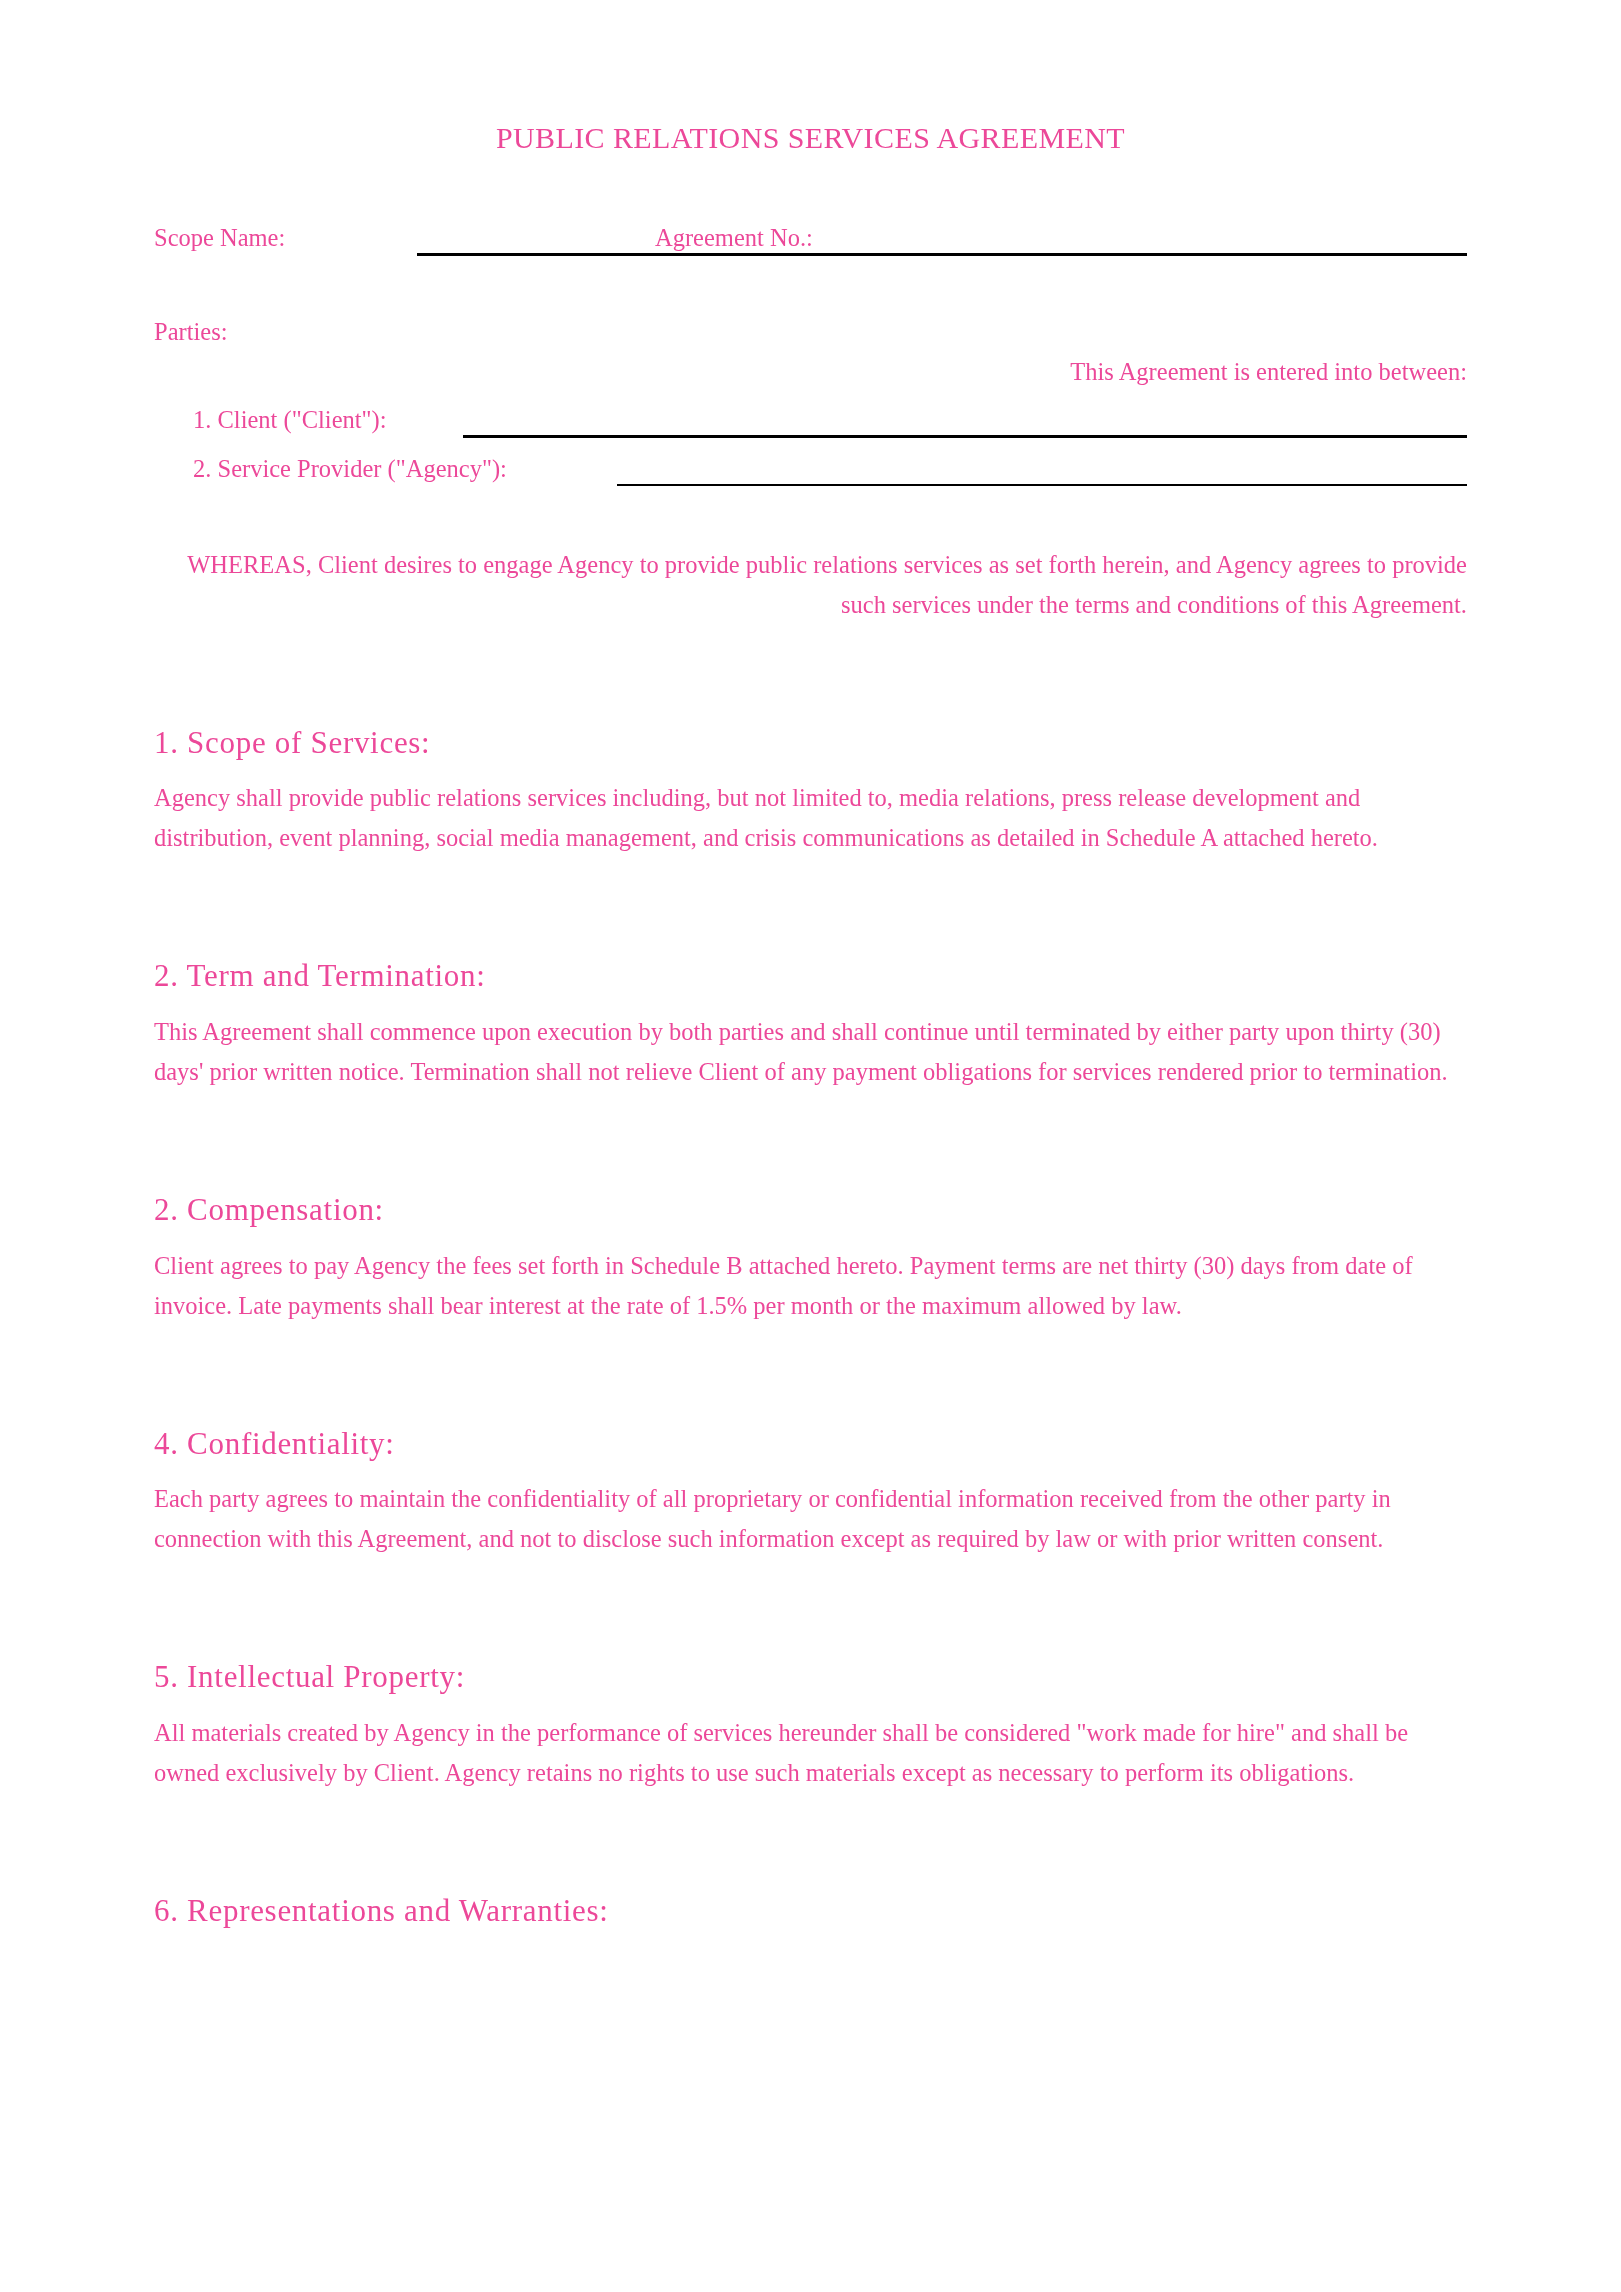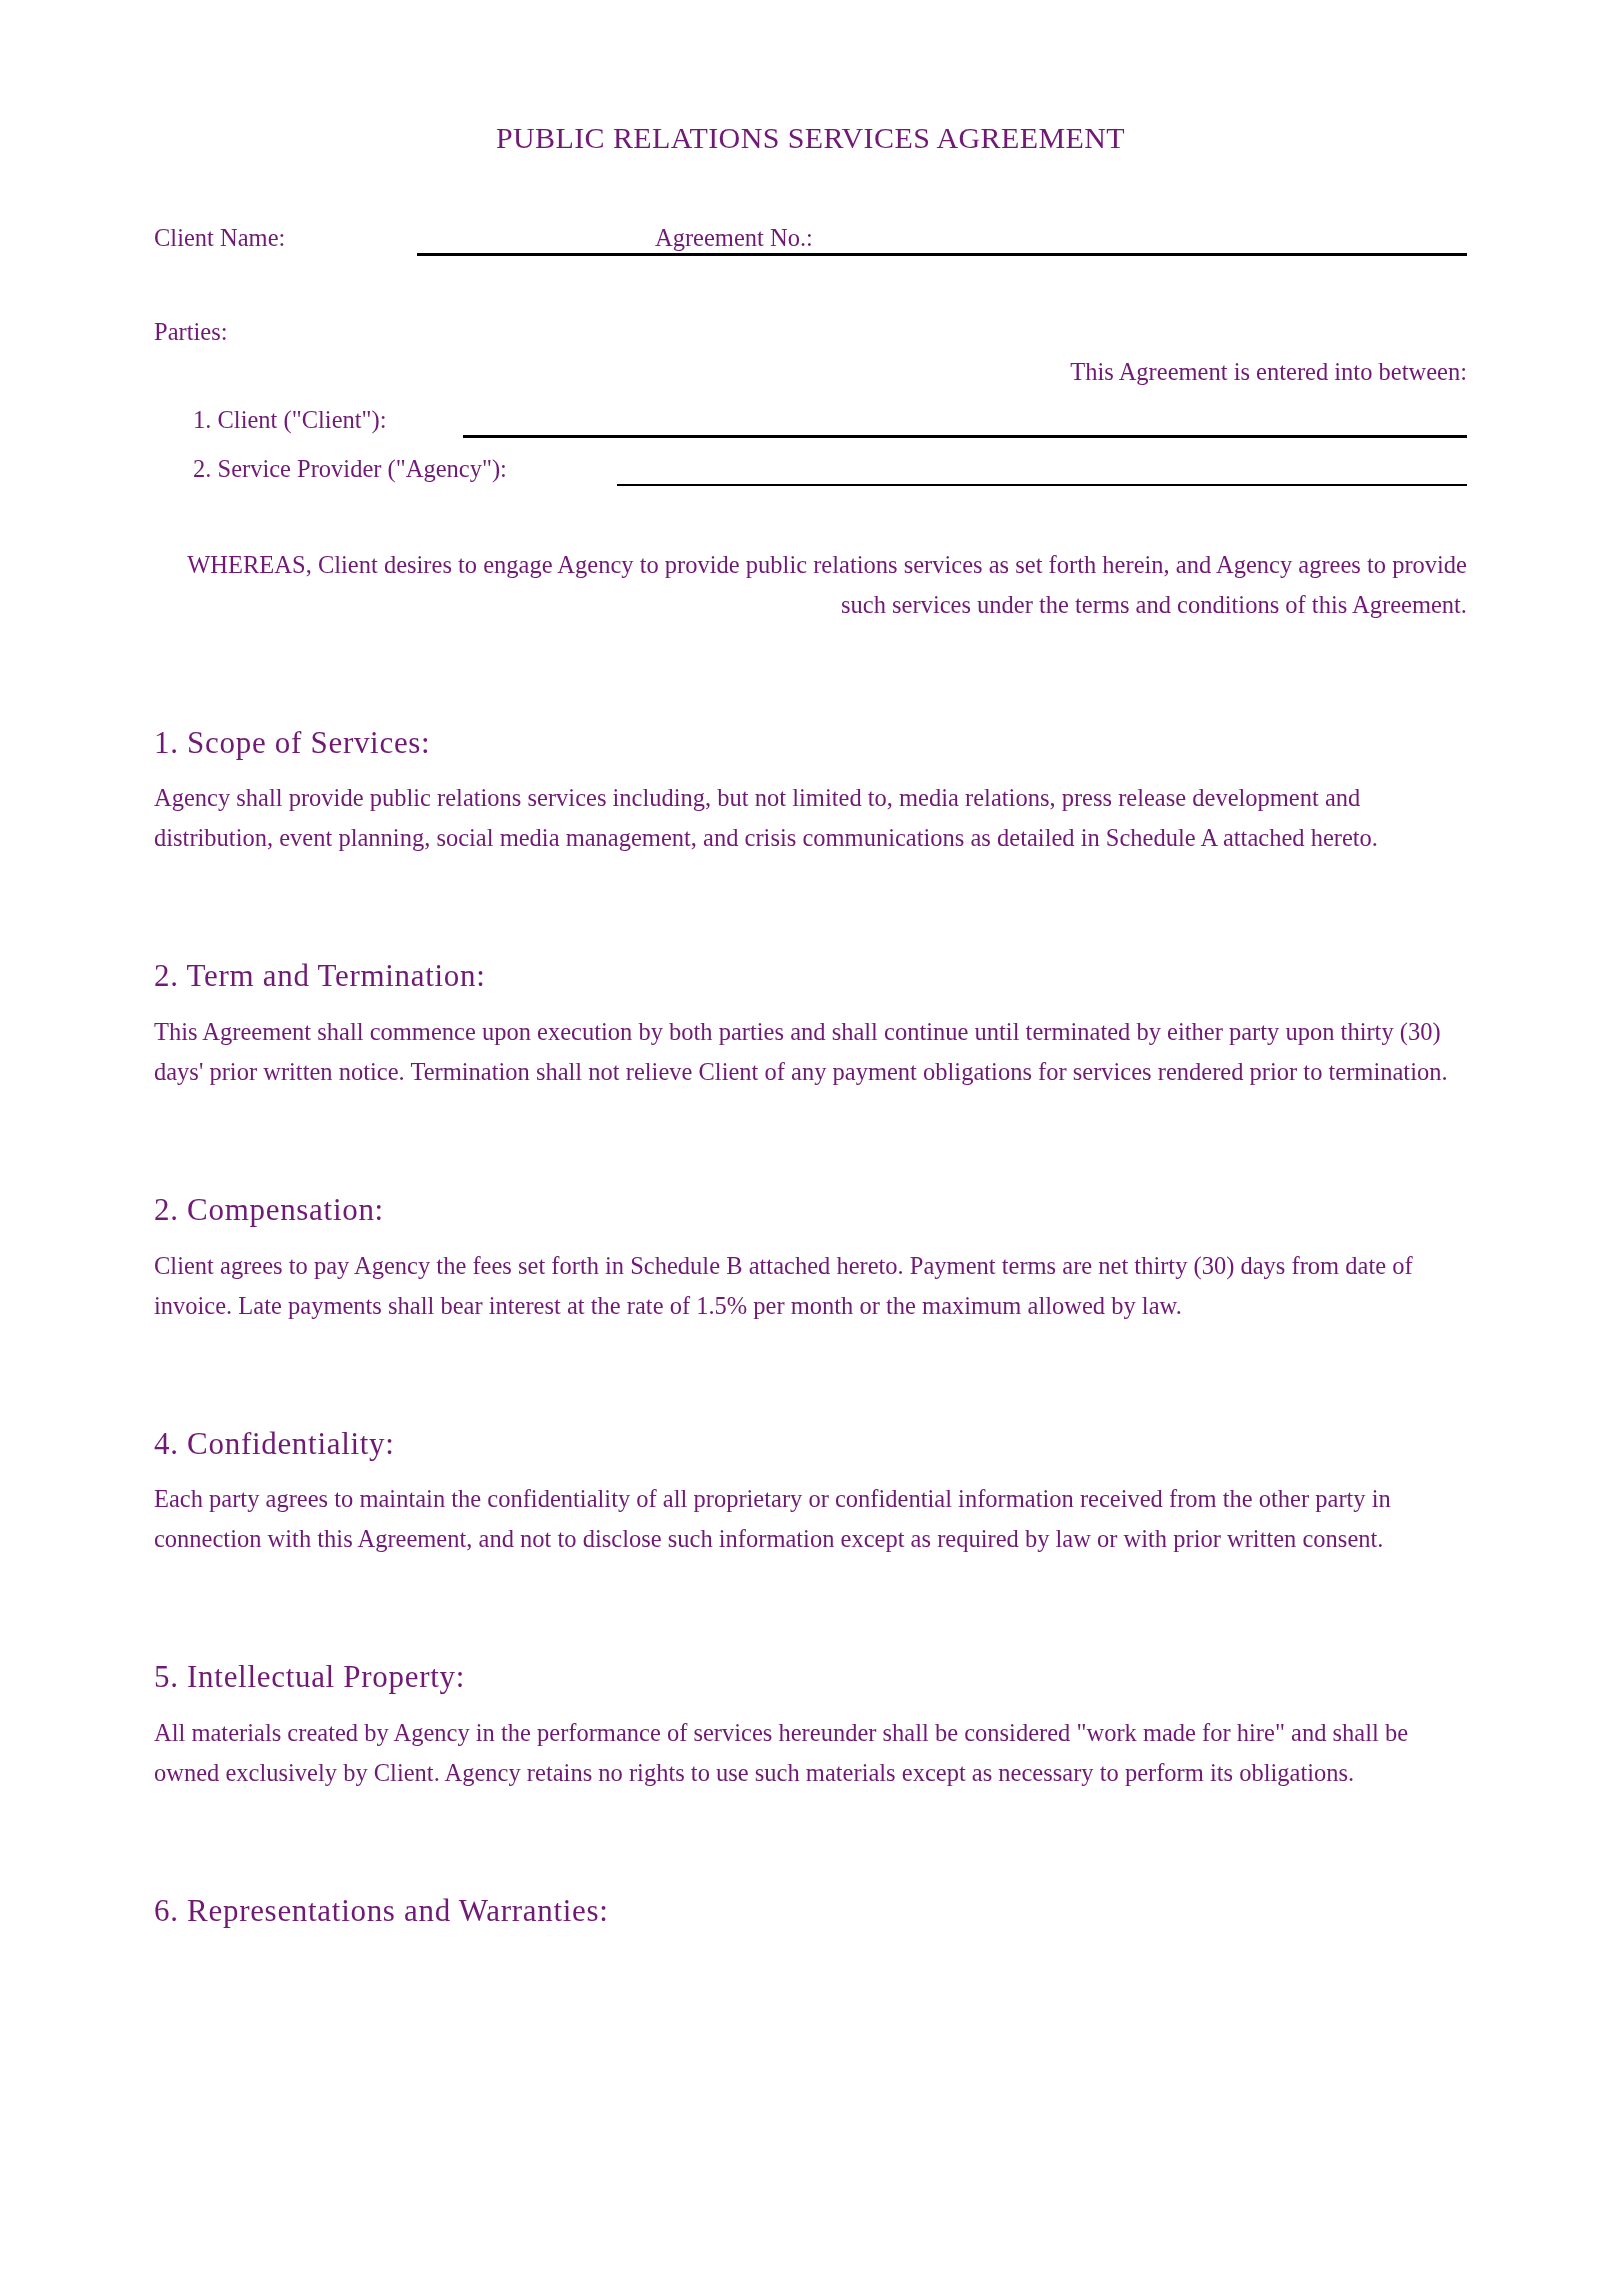--- a/index.html
+++ b/index.html
@@ -6,21 +6,21 @@
     margin: 0;
     padding: 0;
     background: #ffffff;
   }
   .page {
     position: relative;
     width: 1621px;
     height: 2293px;
     background: #ffffff;
     font-family: "Liberation Serif", "DejaVu Serif", serif;
-    color: #701a75;
+    color: #ec4899;
     overflow: hidden;
   }
   .content {
     position: absolute;
     left: 154px;
     top: 0;
     width: 1313px;
   }
 
   
@@ -123,21 +123,21 @@
 </style>
 </head>
 <body>
 
 <div class="page">
   <div class="content">
 
     <h1 class="doc-title">PUBLIC RELATIONS SERVICES AGREEMENT</h1>
 
     <div class="field-row">
-      <span class="field-label field-label-a">Client Name:</span>
+      <span class="field-label field-label-a">Scope Name:</span>
       <span class="field-label field-label-b">Agreement No.:</span>
       <span class="field-rule"></span>
     </div>
 
     <div class="gap-md"></div>
 
     <p class="block-label">Parties:</p>
 
     <p class="para">This Agreement is entered into between:</p>
 

